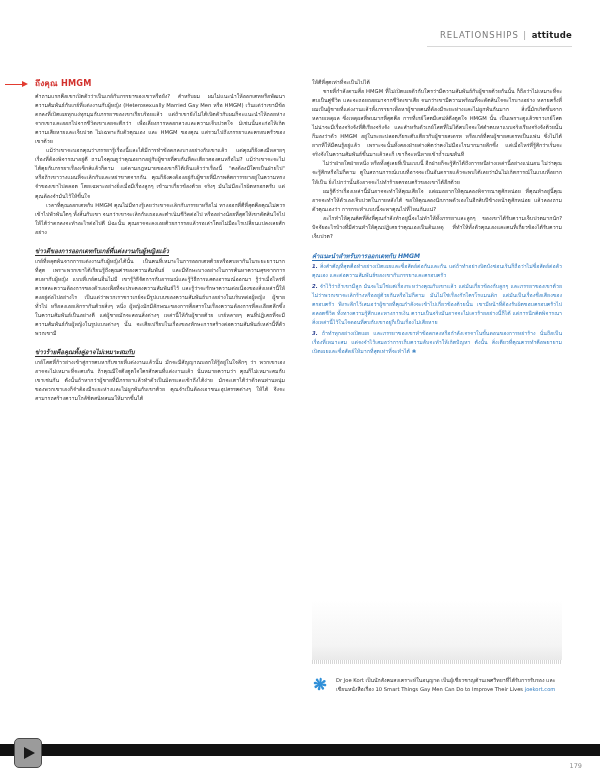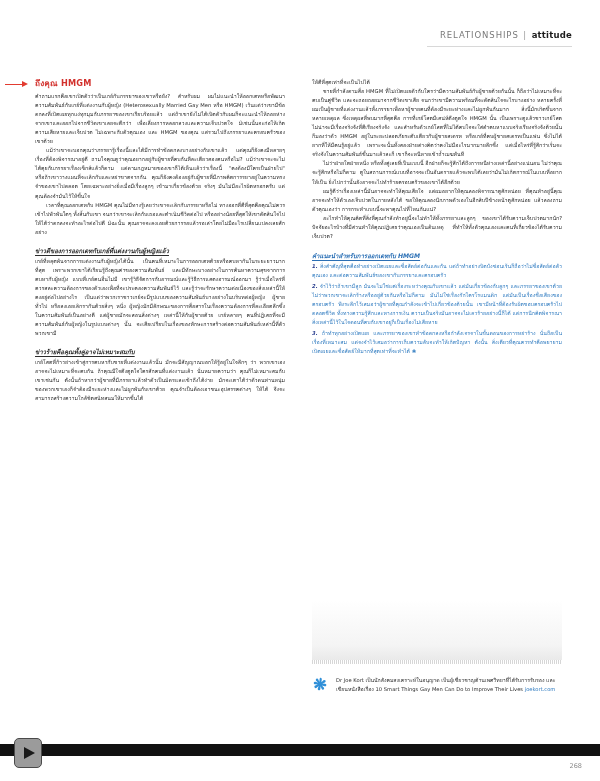--- a/index.html
+++ b/index.html
@@ -181,15 +181,15 @@
     </div>
     <div class="bio-text">
       <span>Dr Joe Kort</span><span> เป็นนักสังคมสงเคราะห์ในอนุญาต เป็นผู้เชี่ยวชาญด้านเพศวิทยาที่ได้รับการรับรอง และเขียนหนังสือเรื่อง 10 Smart Things Gay Men Can Do to Improve Their Lives </span><span class="site">joekort.com</span>
     </div>
   </div>
 
   <div class="blackbar"></div>
   <div class="playbtn">
     <div class="tri"></div>
   </div>
-  <div class="pagenum">268</div>
+  <div class="pagenum">179</div>
 
 </div>
 
 </body></html>

